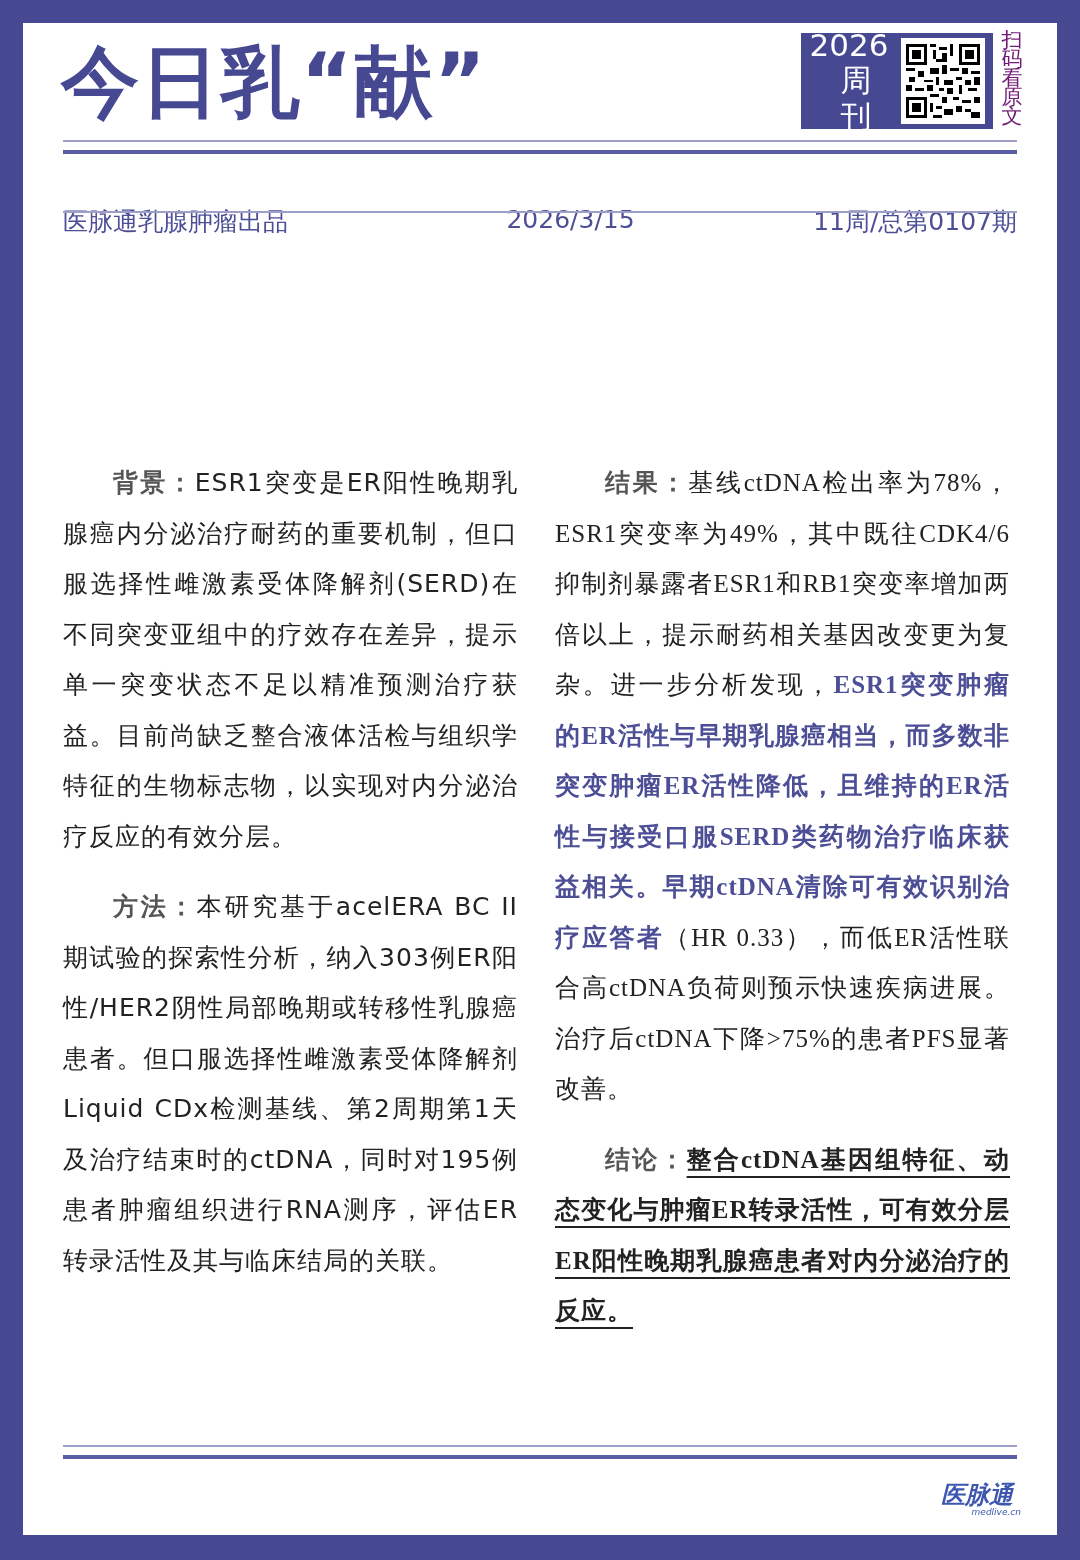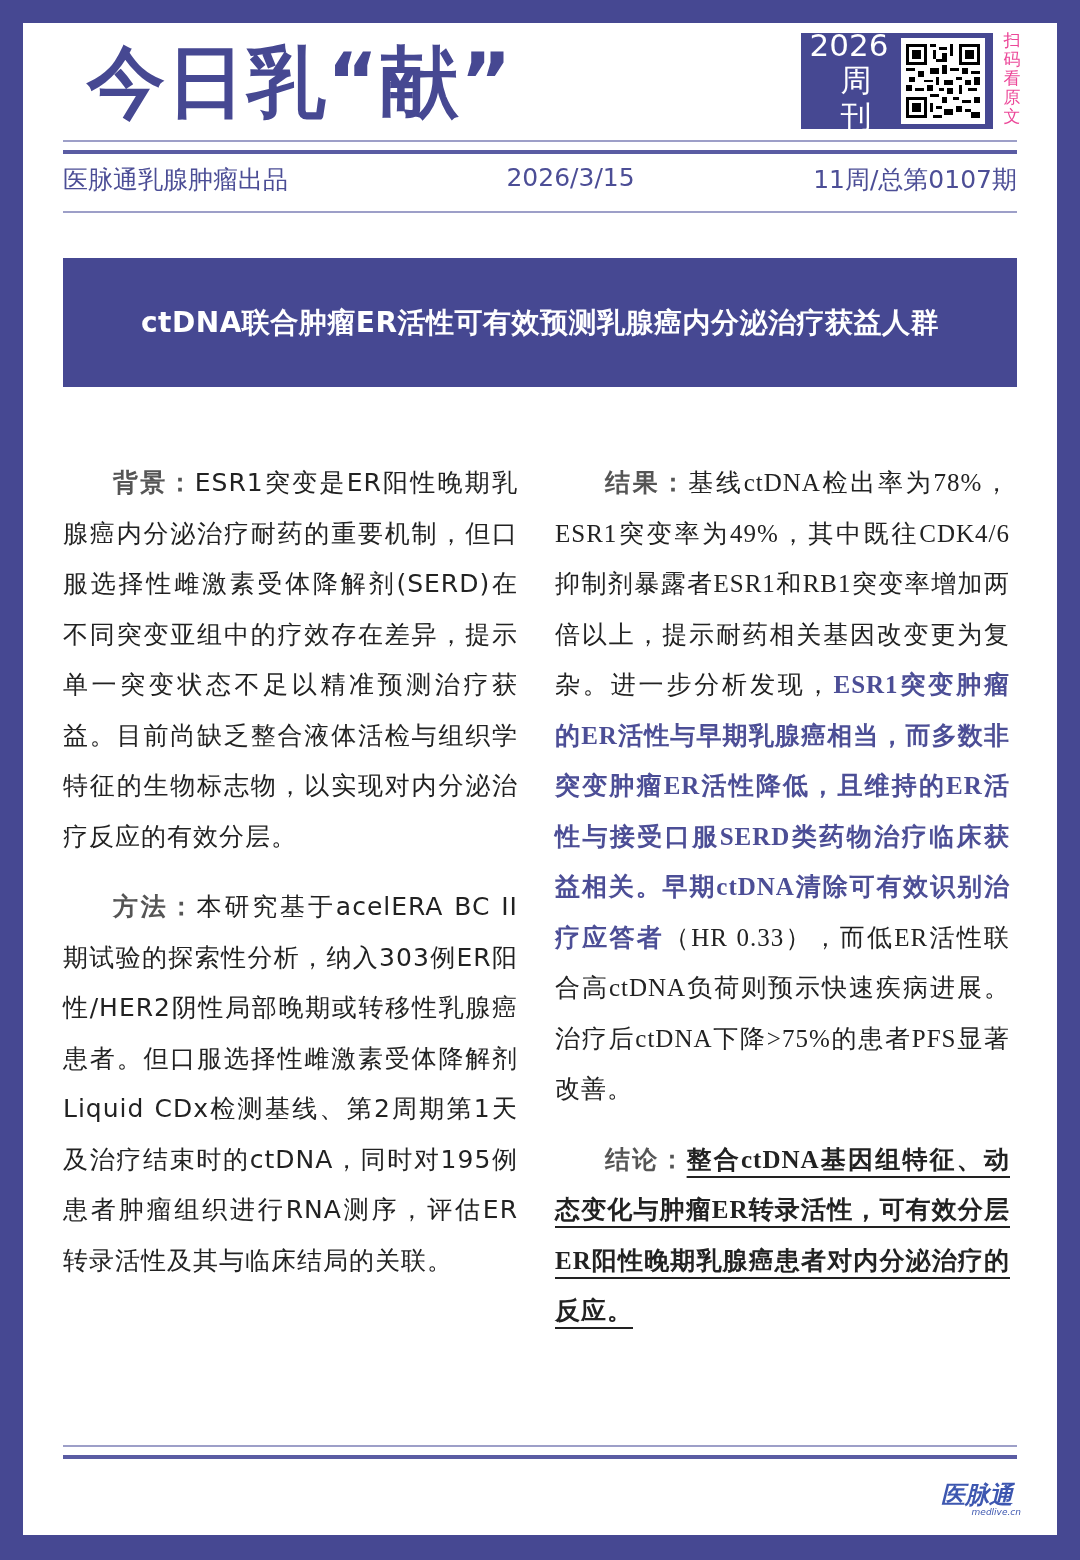--- a/index.html
+++ b/index.html
@@ -18,21 +18,20 @@
   }
   .logo {
     position: absolute;
     left: 38px; top: 20px;
     font-size: 78px;
     font-weight: bold;
     color: #464892;
     letter-spacing: 2px;
     line-height: 1;
     font-family: "DejaVu Sans", sans-serif;
-    margin-left: 26px;
   }
   .issue-box {
     position: absolute;
     left: 778px; top: 10px;
     width: 192px; height: 96px;
     background: #464892;
     display: flex;
     align-items: center;
   }
   .issue-text {
@@ -47,38 +46,38 @@
     position: absolute;
     left: 100px; top: 5px;
     width: 84px; height: 86px;
     background: #ffffff;
   }
   .qr svg { display: block; margin: 5px; }
   .scan-label {
     position: absolute;
     left: 977px; top: 8px;
     width: 24px;
-    font-size: 17px;
+    font-size: 21px;
     line-height: 19px;
-    color: #ec4899;
+    color: #701a75;
     text-align: center;
     word-break: break-all;
   }
   .rule-thin { position: absolute; left: 40px; width: 954px; height: 2px; background: #9d9fc8; }
   .rule-thick { position: absolute; left: 40px; width: 954px; height: 4px; background: #5a5ca3; }
   .meta-row {
     position: absolute;
     left: 40px; top: 140px;
     width: 954px;
     display: flex;
     justify-content: space-between;
     font-size: 25px;
     color: #4c4e96;
   }
-  .meta-row span { display: block; }
+  .meta-row span { display: block; margin-top: 42px; }
   .title-banner {
     position: absolute;
     left: 40px; top: 235px;
     width: 954px; height: 129px;
     background: #464892;
     color: #ffffff;
     display: flex; align-items: center; justify-content: center;
     font-size: 28px;
     font-weight: bold;
     letter-spacing: 0.5px;
@@ -193,23 +192,20 @@
   <div class="rule-thick" style="top:127px;"></div>
 
   <div class="meta-row">
     <span>医脉通乳腺肿瘤出品</span>
     <span style="margin-left:40px;">2026/3/15</span>
     <span>11周/总第0107期</span>
   </div>
 
   <div class="rule-thin" style="top:188px;"></div>
 
-  <div class="title-banner">
-    <span>ctDNA联合肿瘤ER活性可有效预测乳腺癌内分泌治疗获益人群</span>
-  </div>
 
   <div class="col left">
     <p class="para">
       <span class="label">背景：</span><span>ESR1突变是ER阳性晚期乳腺癌内分泌治疗耐药的重要机制，但口服选择性雌激素受体降解剂(SERD)在不同突变亚组中的疗效存在差异，提示单一突变状态不足以精准预测治疗获益。目前尚缺乏整合液体活检与组织学特征的生物标志物，以实现对内分泌治疗反应的有效分层。</span>
     </p>
     <p class="para">
       <span class="label">方法：</span><span>本研究基于acelERA BC II期试验的探索性分析，纳入303例ER阳性/HER2阴性局部晚期或转移性乳腺癌患者。但口服选择性雌激素受体降解剂 Liquid CDx检测基线、第2周期第1天及治疗结束时的ctDNA，同时对195例患者肿瘤组织进行RNA测序，评估ER转录活性及其与临床结局的关联。</span>
     </p>
   </div>
 

